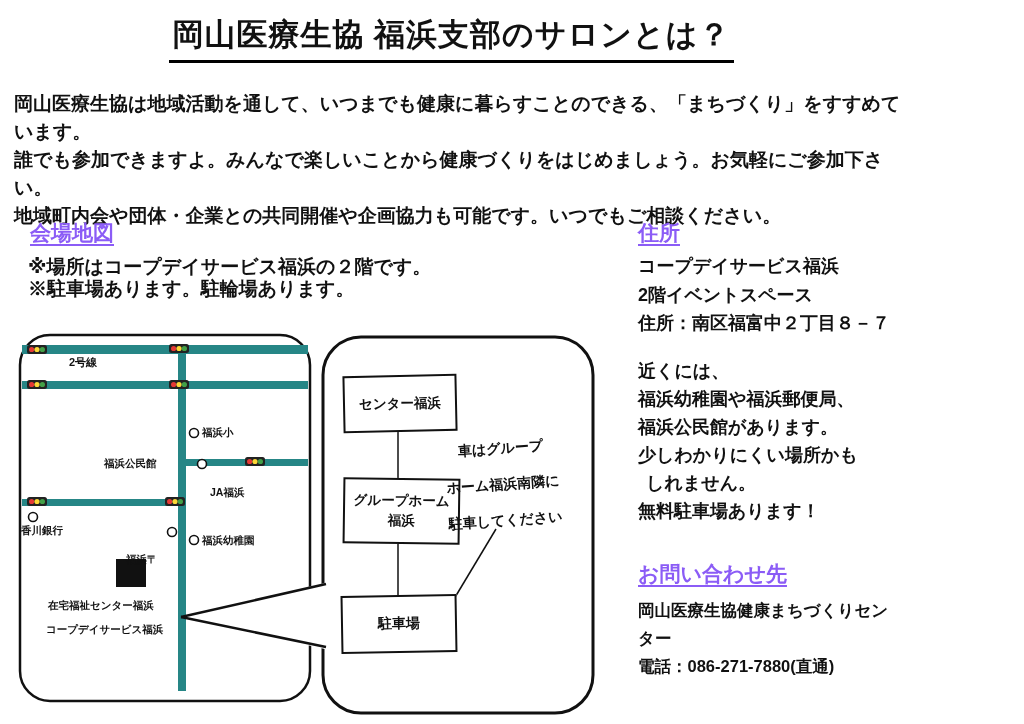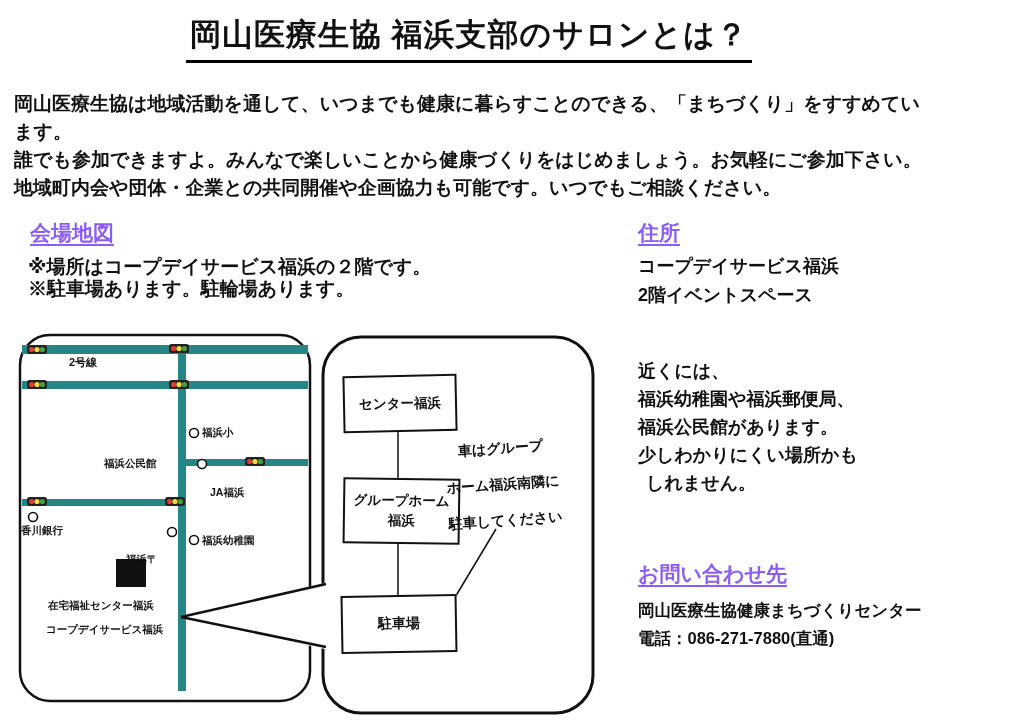--- a/index.html
+++ b/index.html
@@ -1,19 +1,19 @@
 <!DOCTYPE html>
 <html><head>
 <meta charset="utf-8">
 <style>
   html,body{margin:0;padding:0;background:#fff;}
   .page{
     position:relative;width:903px;height:724px;background:#ffffff;
     font-family:"Liberation Sans","DejaVu Sans",sans-serif;
-    color:#111;overflow:hidden;font-weight:bold;padding-left:35px;
+    color:#111;overflow:hidden;font-weight:bold;
   }
   
   .title-wrap{position:absolute;top:14px;left:0;width:100%;text-align:center;}
   .title{display:inline-block;font-size:31px;letter-spacing:1px;
     border-bottom:3px solid #000;padding:0 4px 4px 4px;}
   
   .intro{position:absolute;left:14px;top:90px;font-size:19px;line-height:28px;}
   
   .red-heading{position:absolute;color:#8b5cf6;font-size:21px;
     text-decoration:underline;text-underline-offset:4px;text-decoration-thickness:2px;}
@@ -123,28 +123,30 @@
       <span>車はグループ</span>
       <span>ホーム福浜南隣に</span>
       <span>駐車してください</span>
     </div>
   </div>
 
   <div class="red-heading" style="left:638px;top:219px;">住所</div>
   <div class="addr-lines">
     <div>コープデイサービス福浜</div>
     <div>2階イベントスペース</div>
+    <div>住所：南区福富中２丁目８－７</div>
   </div>
 
   <div class="nearby-lines">
     <div>近くには、</div>
     <div>福浜幼稚園や福浜郵便局、</div>
     <div>福浜公民館があります。</div>
     <div>少しわかりにくい場所かも</div>
     <div class="indent">しれません。</div>
+    <div>無料駐車場あります！</div>
   </div>
 
   <div class="red-heading" style="left:638px;top:560px;">お問い合わせ先</div>
   <div class="contact-lines">
     <div>岡山医療生協健康まちづくりセンター</div>
     <div>電話：086-271-7880(直通)</div>
   </div>
 
 </div>
 

